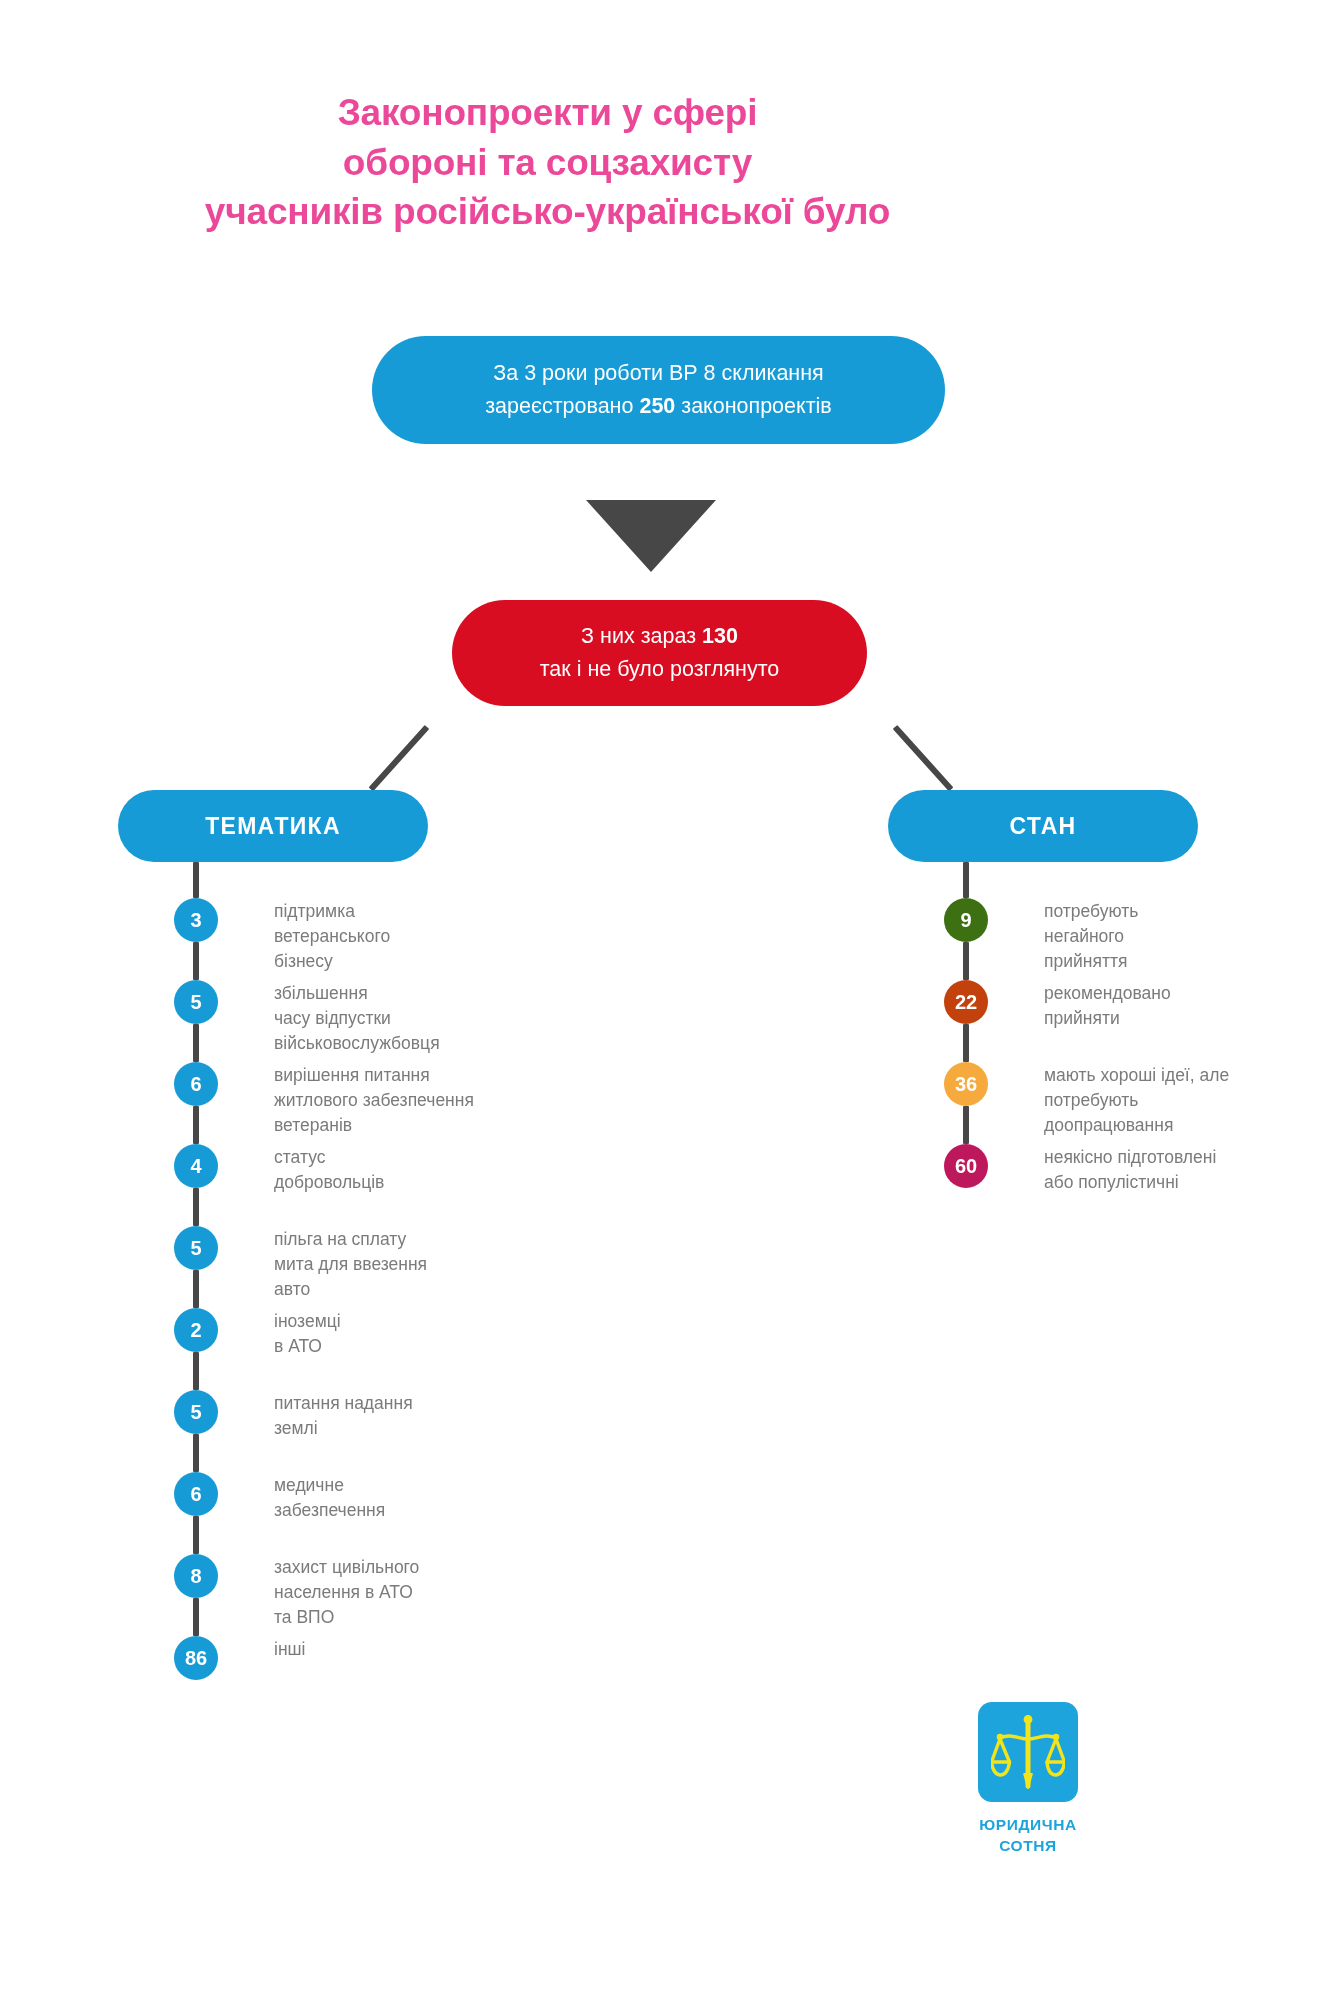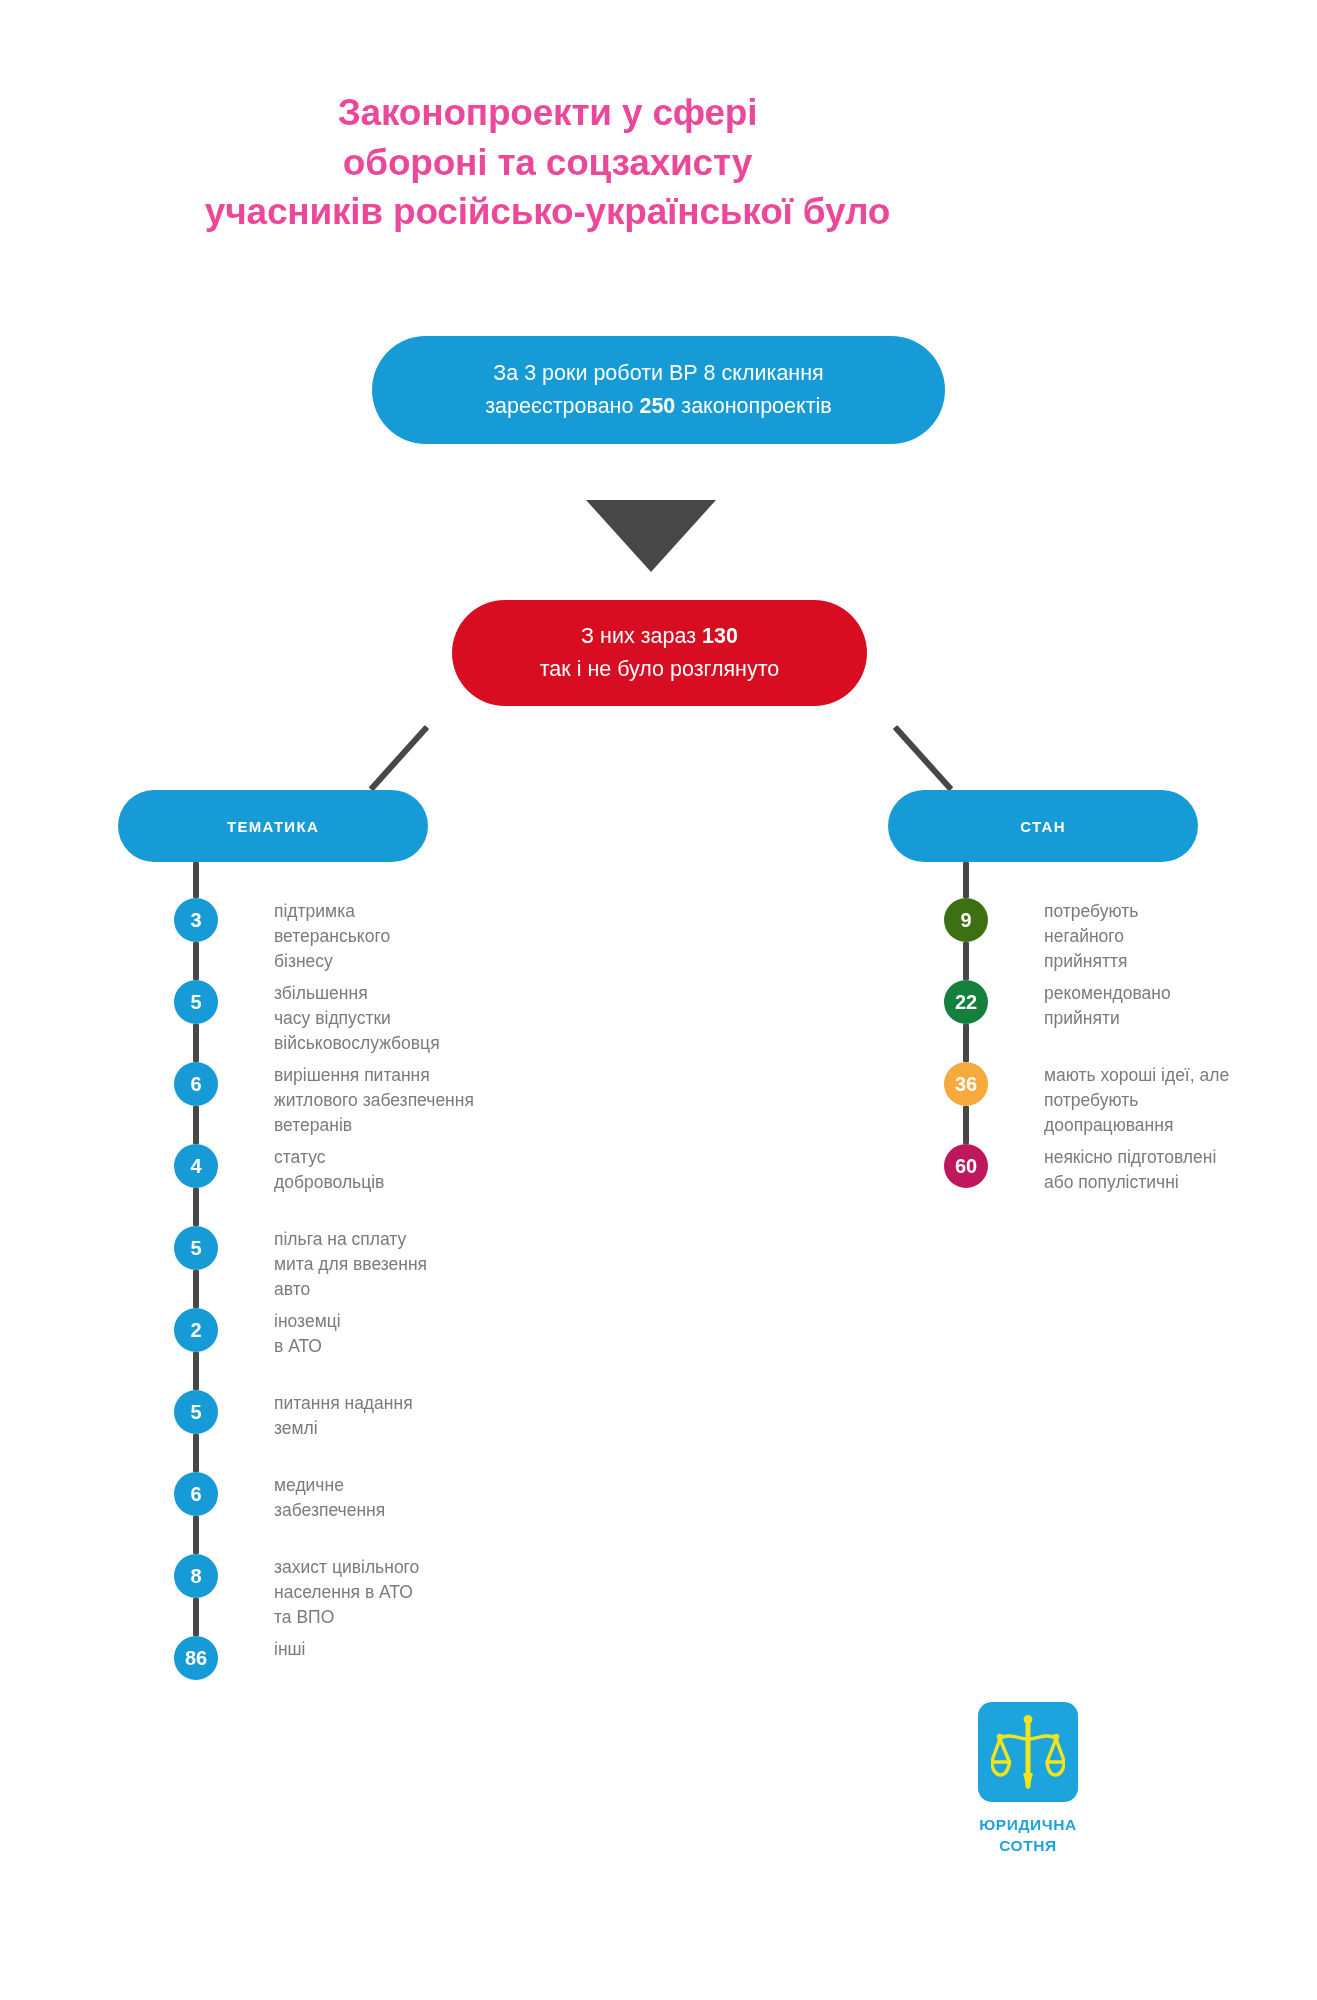--- a/index.html
+++ b/index.html
@@ -88,21 +88,21 @@
   
   .cat-head {
     position: absolute;
     height: 72px;
     border-radius: 36px;
     background: #169bd7;
     color: #ffffff;
     display: flex;
     align-items: center;
     justify-content: center;
-    font-size: 15px;
+    font-size: 23px;
     font-weight: bold;
     letter-spacing: 1.3px;
   }
   #cat-left  { left: 118px; top: 790px; width: 310px; }
   #cat-right { left: 888px; top: 790px; width: 310px; }
 
   
   .column { position: absolute; top: 862px; }
   #column-left  { left: 118px; width: 620px; }
   #column-right { left: 888px; width: 420px; }
@@ -161,21 +161,21 @@
     color: #7b7b7b;
     font-size: 17.5px;
     line-height: 1.42;
     flex: 1 1 auto;
   }
   #column-right .row-label { color: #7b7b7b; }
 
   
   .b-blue   { background: #169bd7; }
   .b-green  { background: #3c7012; }
-  .b-yellow { background: #15803d; color: #ffffff; }
+  .b-yellow { background: #c2410c; color: #ffffff; }
   .b-orange { background: #f6a93c; }
   .b-red    { background: #be185d; }
 
   
   #logo {
     position: absolute;
     left: 948px;
     top: 1702px;
     width: 160px;
     text-align: center;

